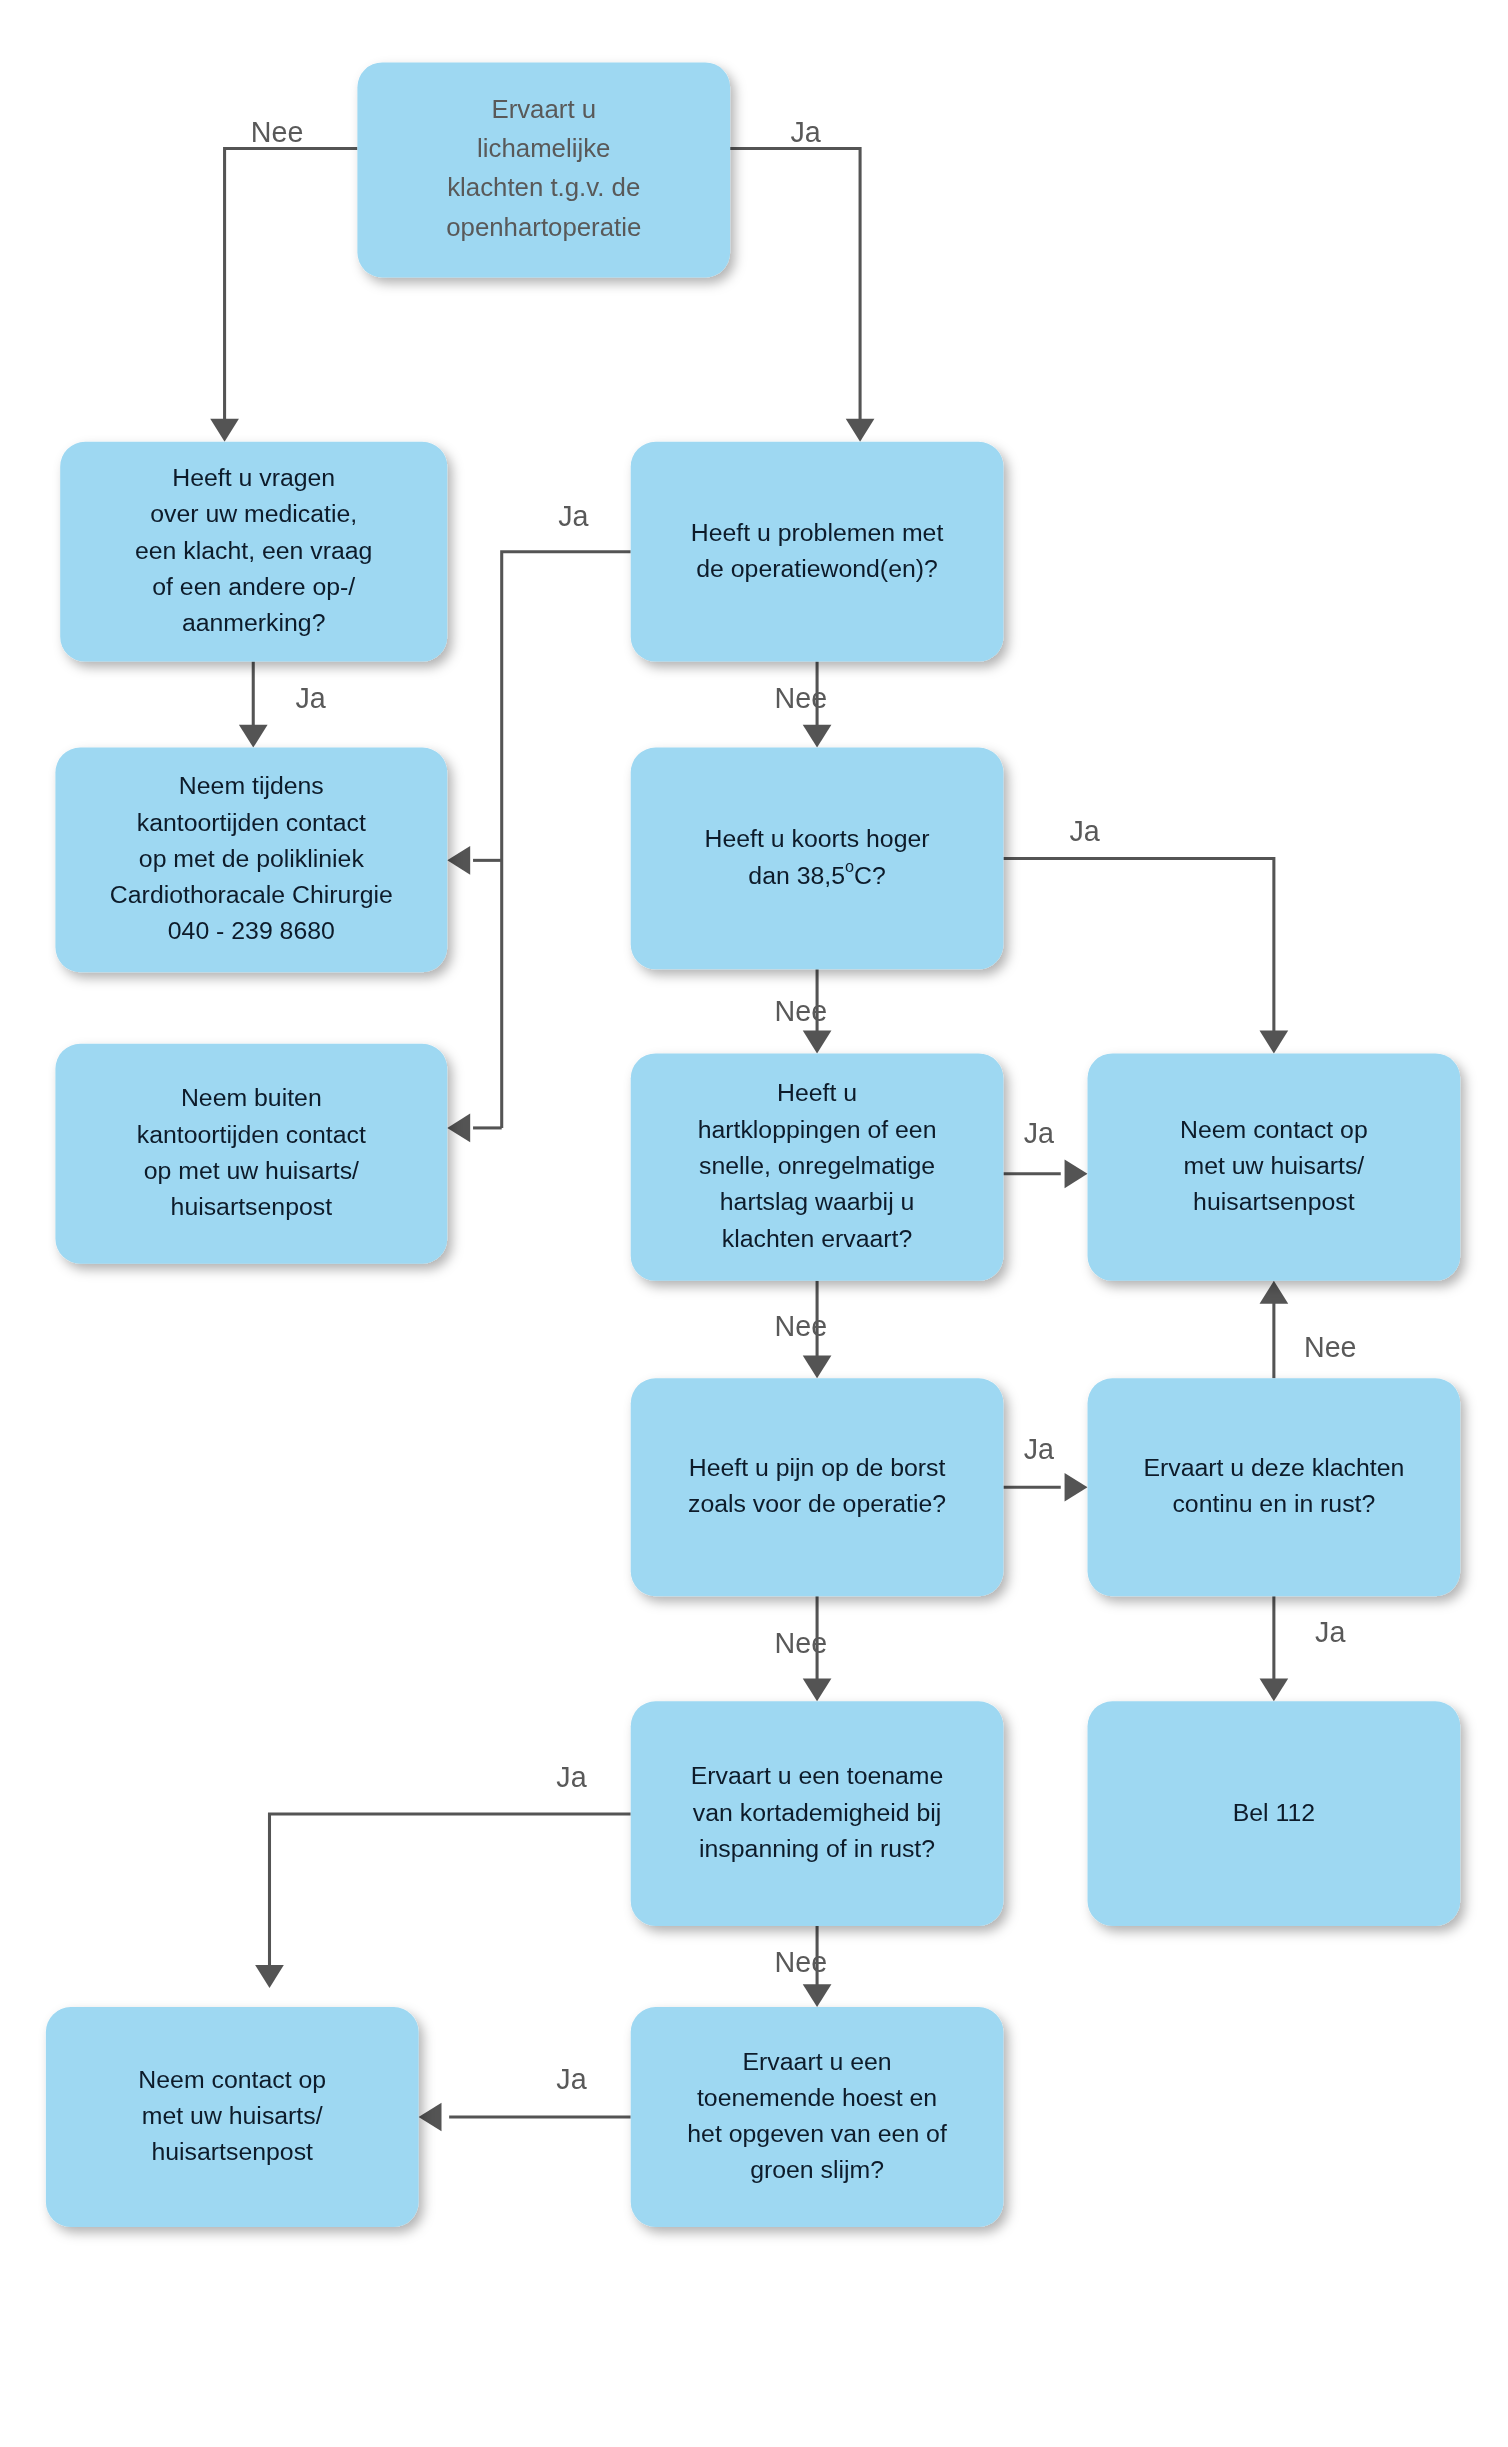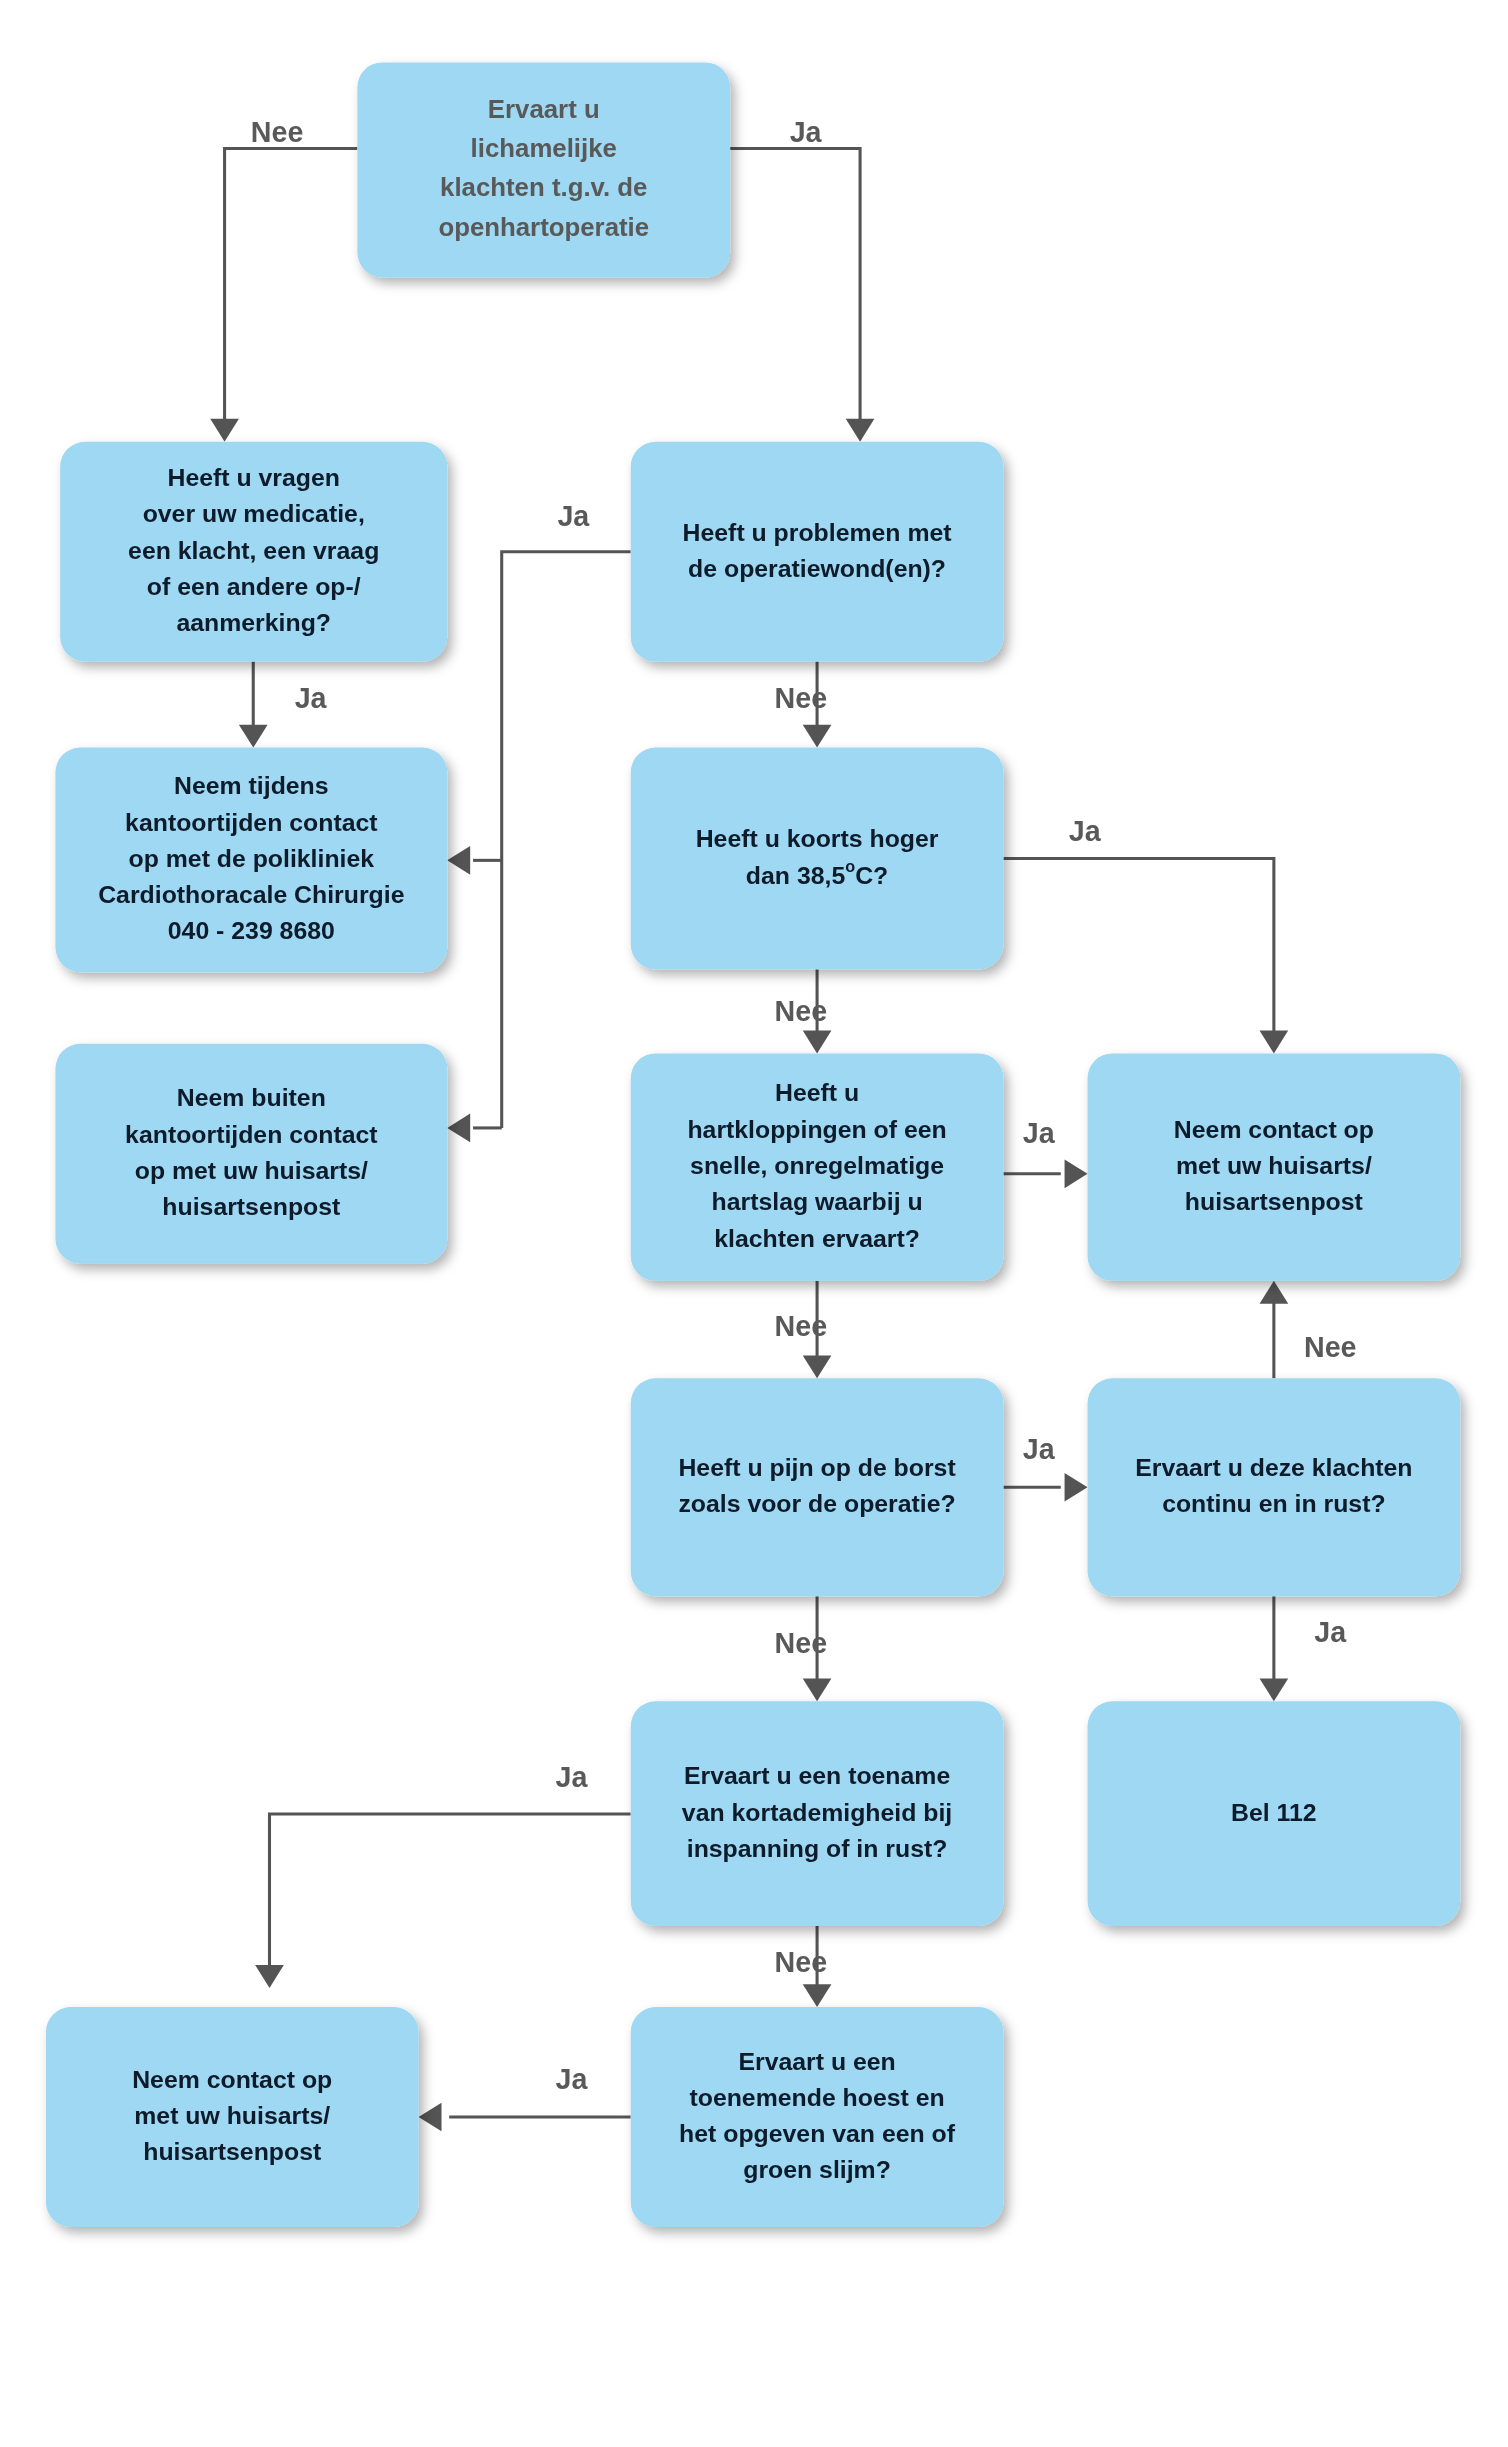--- a/index.html
+++ b/index.html
@@ -9,21 +9,20 @@
   }
   body {
     font-family: "Liberation Sans", sans-serif;
   }
   #chart-root {
     position: relative;
     width: 1508px;
     height: 2447px;
     background: #ffffff;
     overflow: hidden;
-    font-weight: bold;
   }
   svg#flow-svg {
     position: absolute;
     left: 0; top: 0;
     width: 1508px;
     height: 2447px;
   }
   .node-rect {
     fill: #9ed8f2;
     stroke: none;

